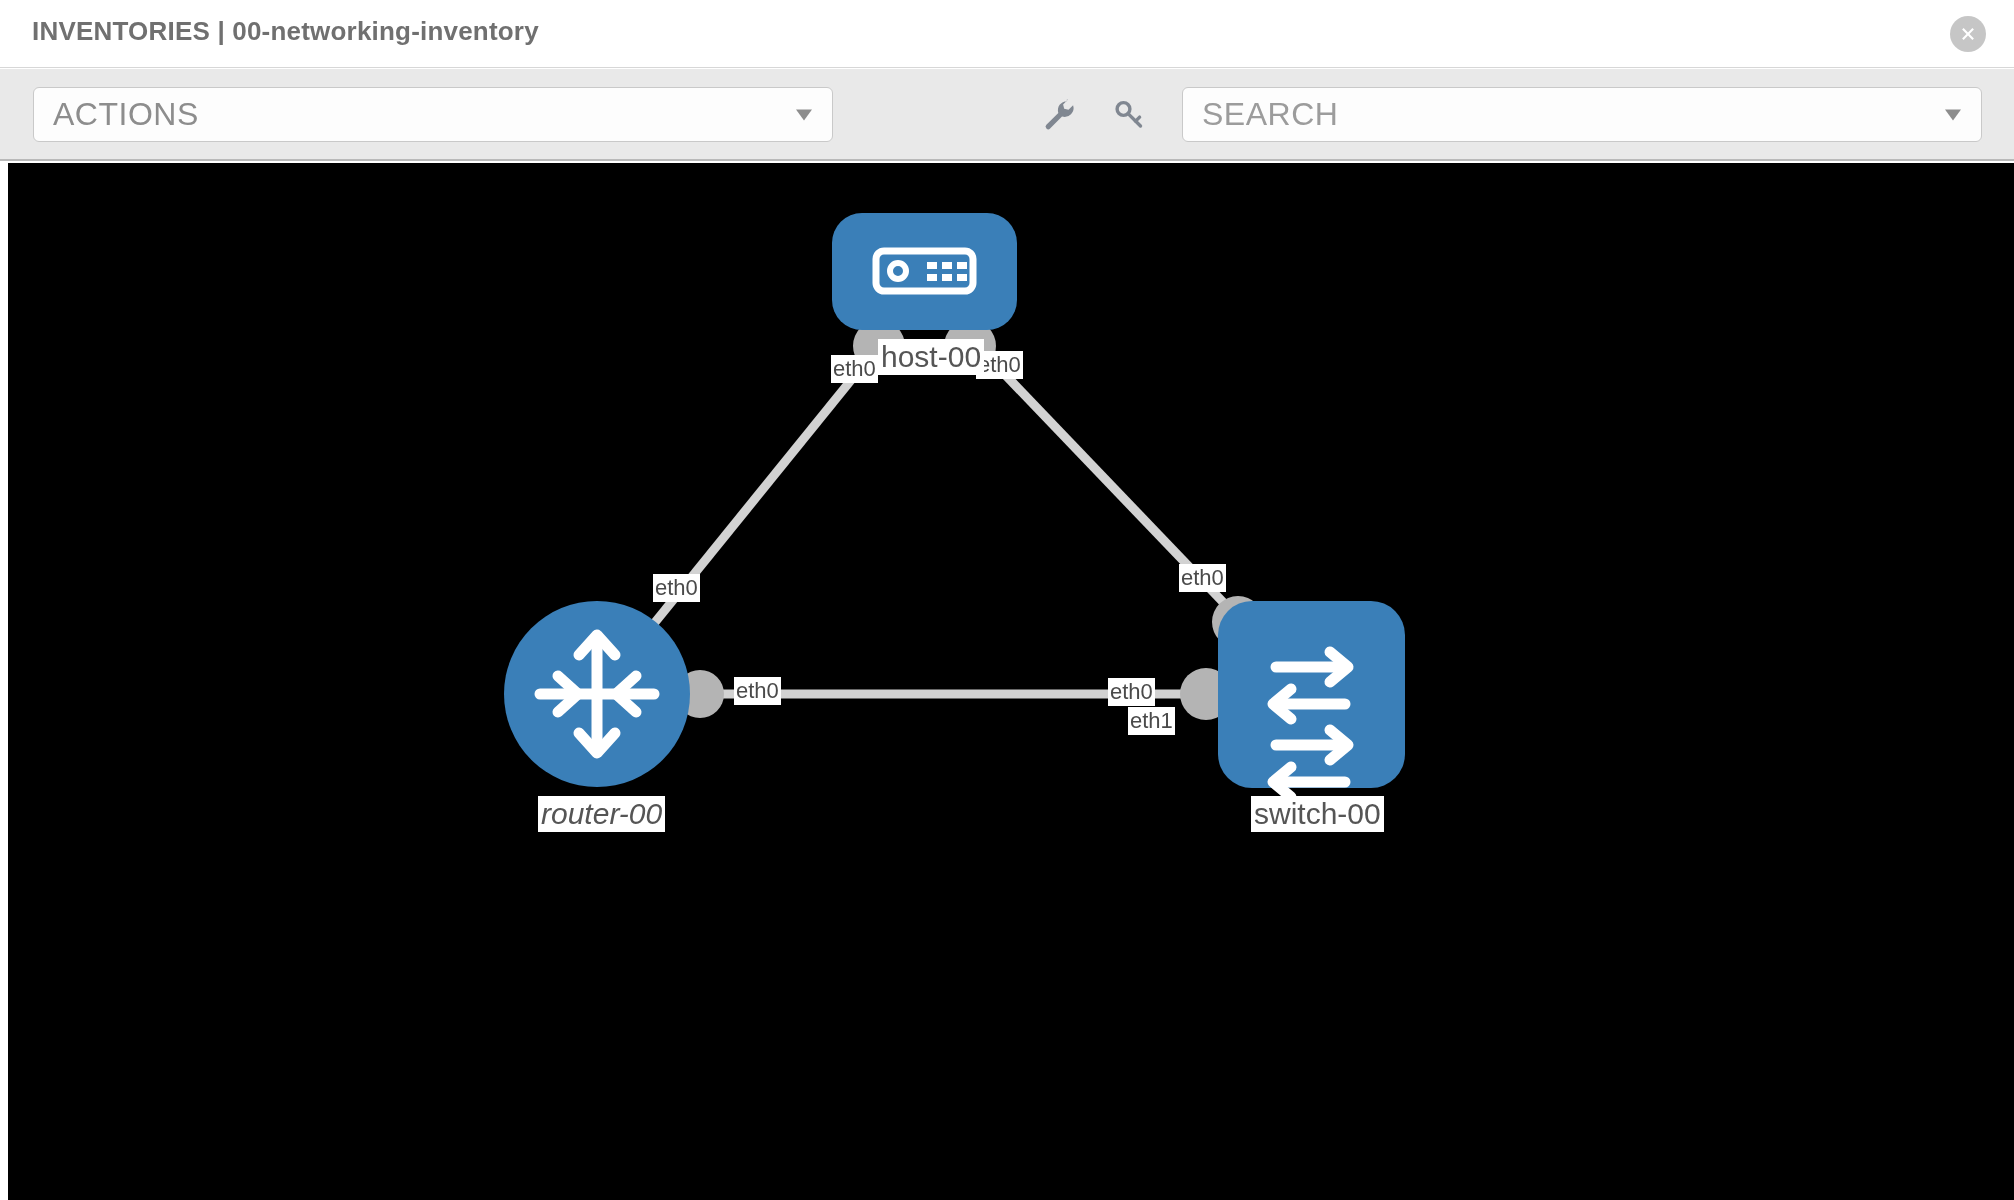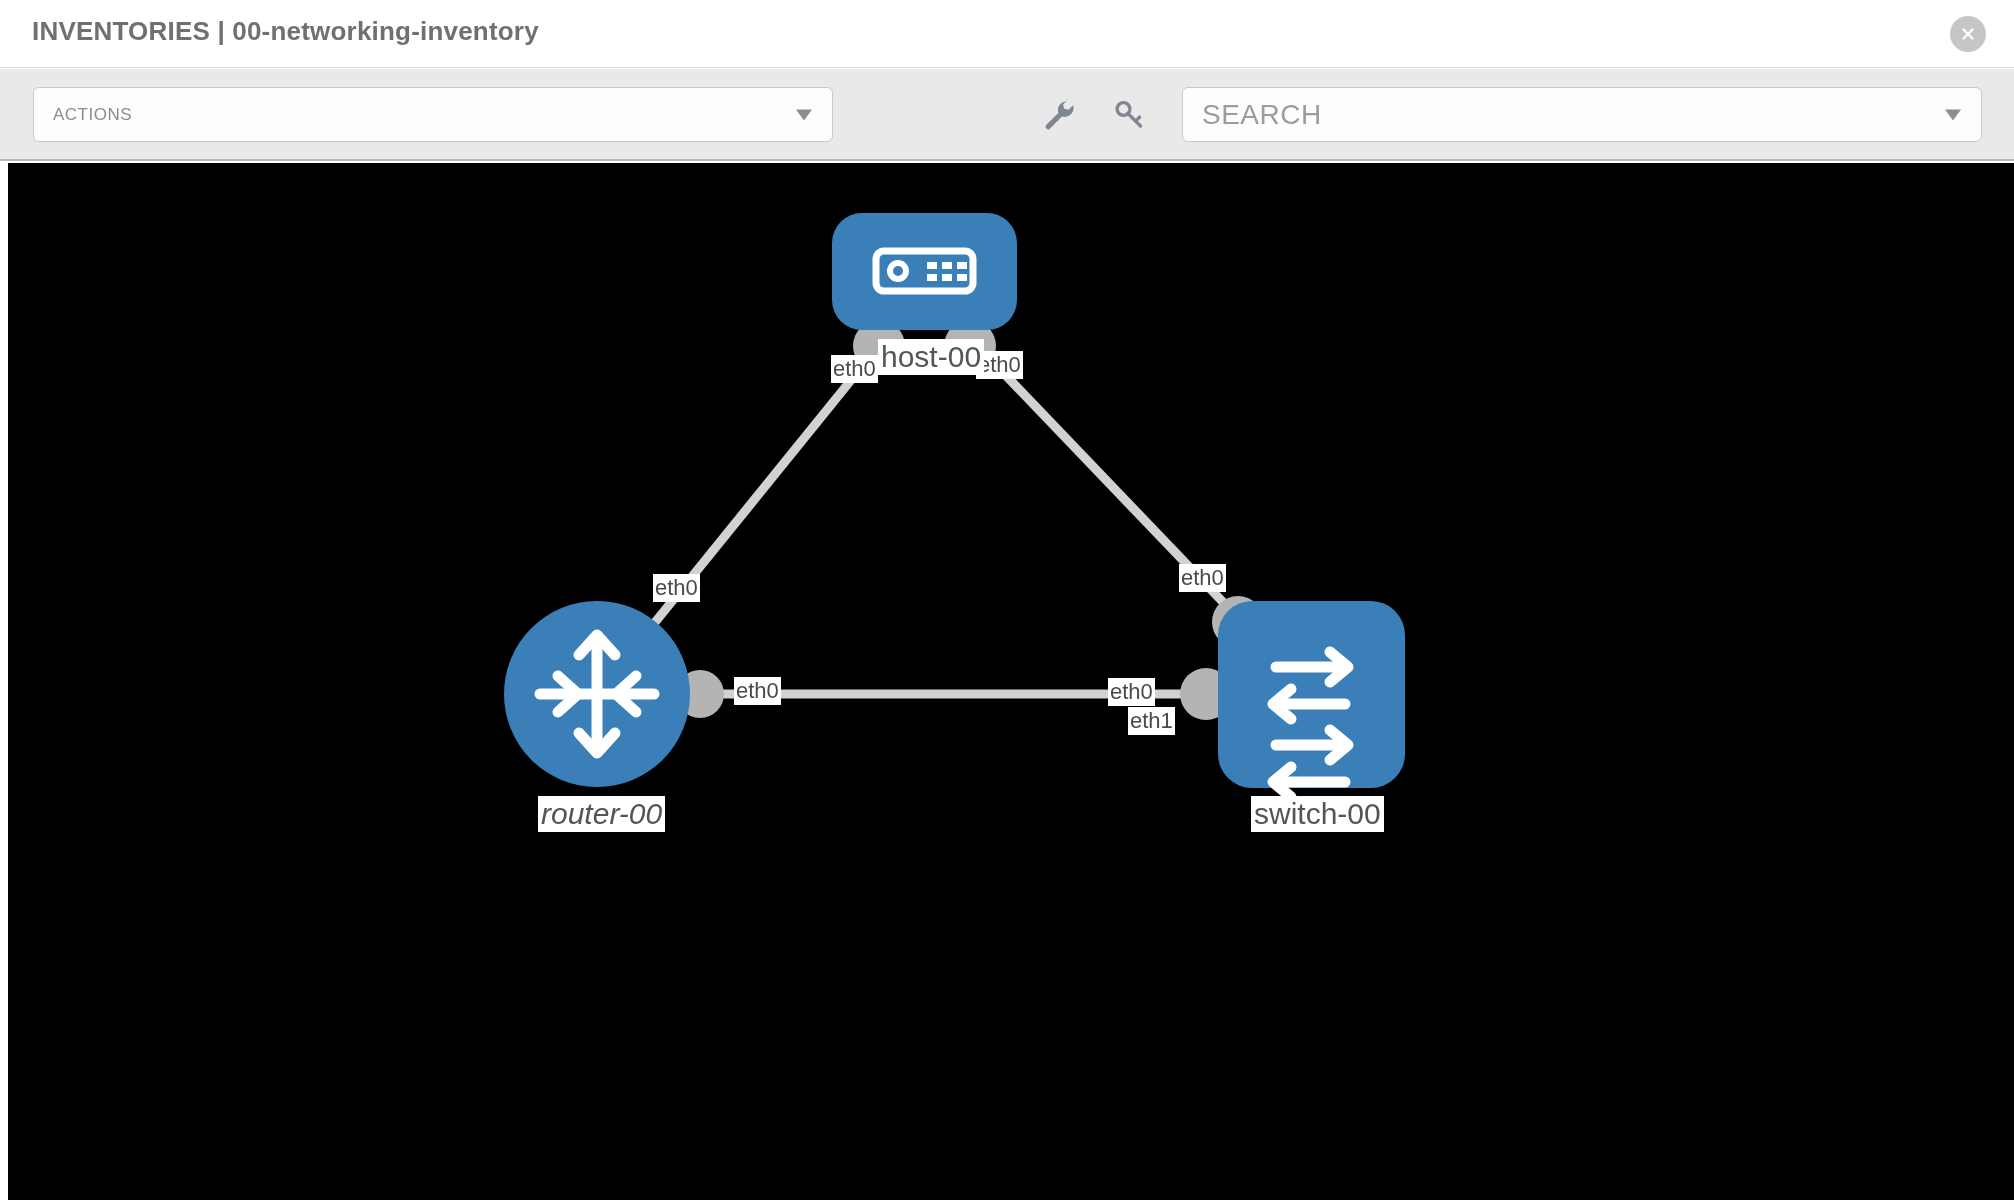--- a/index.html
+++ b/index.html
@@ -71,21 +71,21 @@
     height: 55px;
     background: #fdfdfd;
     border: 1px solid #c9c9c9;
     border-radius: 6px;
     display: flex;
     align-items: center;
     cursor: pointer;
   }
   .actions-label {
     margin-left: 19px;
-    font-size: 17px;
+    font-size: 32px;
     color: #8d8d8d;
     letter-spacing: 0.5px;
   }
   .caret {
     position: absolute;
     right: 20px;
     top: 50%;
     transform: translateY(-50%);
     width: 0; height: 0;
     border-left: 8px solid transparent;
@@ -113,21 +113,21 @@
     height: 55px;
     background: #fdfdfd;
     border: 1px solid #c9c9c9;
     border-radius: 6px;
     display: flex;
     align-items: center;
     cursor: text;
   }
   .search-input {
     margin-left: 19px;
-    font-size: 28px;
+    font-size: 32px;
     color: #9c9c9c;
     letter-spacing: 0.5px;
     border: 0;
     background: transparent;
     outline: none;
     width: 700px;
     font-family: "Liberation Sans", sans-serif;
   }
   .search-input::placeholder { color: #9c9c9c; }
 

